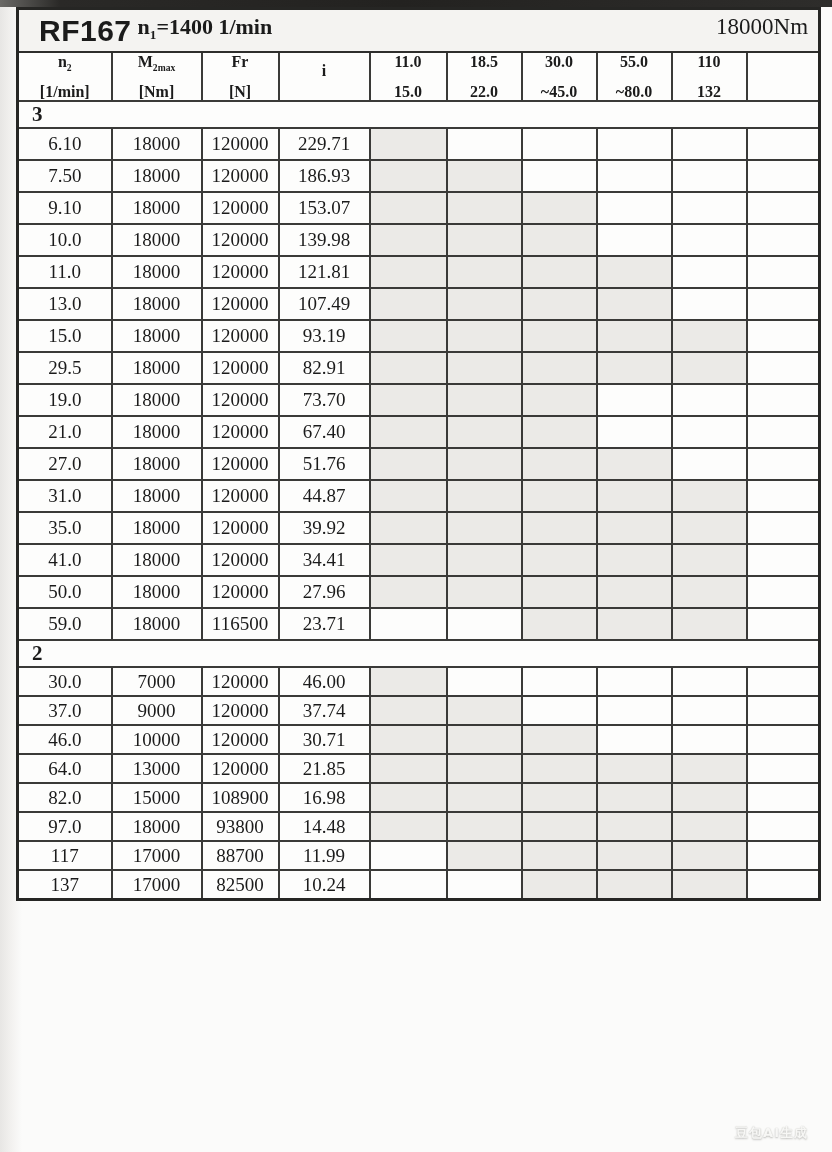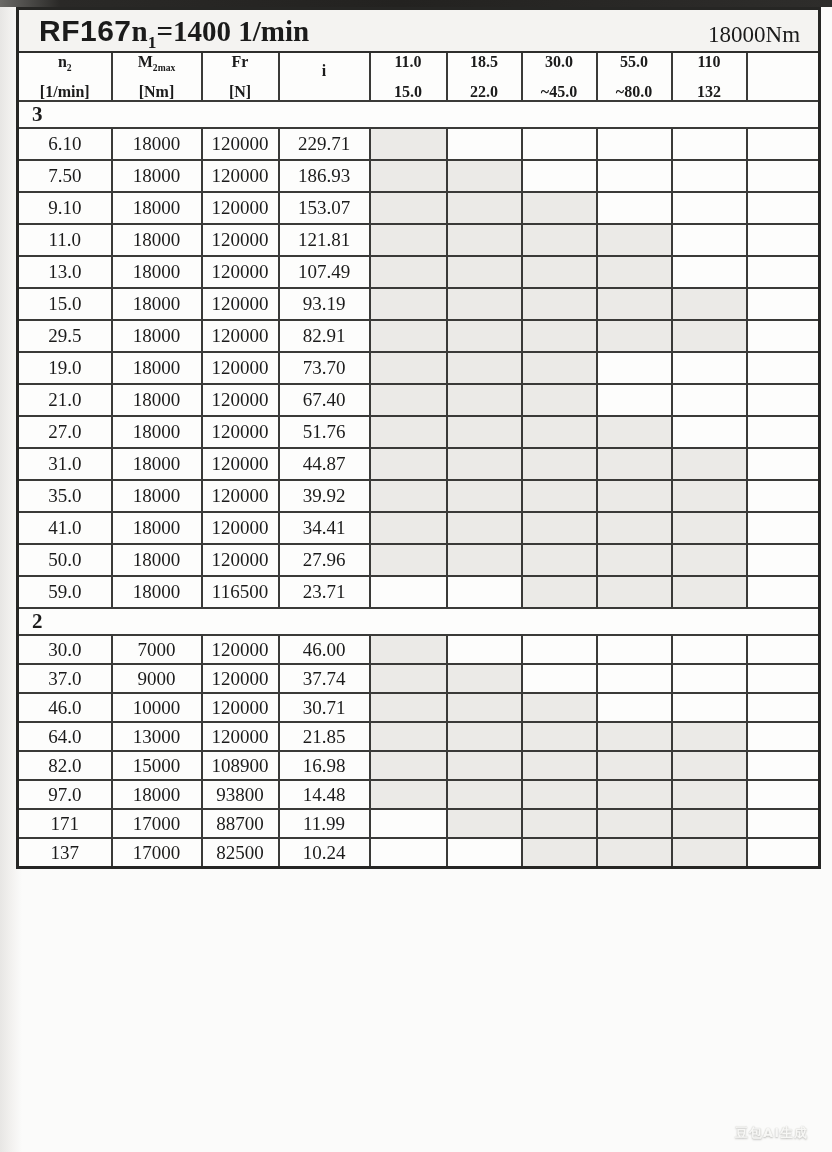--- a/index.html
+++ b/index.html
@@ -10,23 +10,23 @@
   }
   .top-band{position:absolute;top:0;left:0;width:832px;height:7px;
     background:linear-gradient(90deg,#6a6966 0px,#2a2927 60px,#232220 400px,#2e2d2b 832px);}
   table.sheet{
     position:absolute;left:16px;top:7px;border-collapse:collapse;table-layout:fixed;
     width:804px;border:3px solid #262624;background:#fdfdfc;
   }
   td,th{border:2px solid #3a3a38;padding:0;overflow:hidden;}
   
   .titlebar td{background:#f4f3f1;height:41px;border-bottom:2px solid #2e2e2c;}
-  .titlebar .wrap{display:flex;align-items:flex-end;padding:0 18px 0 20px;}
+  .titlebar .wrap{display:flex;align-items:flex-start;padding:0 10px 0 20px;}
   .model{font-family:"Liberation Sans","DejaVu Sans",sans-serif;font-weight:700;font-size:30px;letter-spacing:.5px;}
-  .n1{font-weight:700;font-size:29px;white-space:nowrap;}
+  .n1{font-weight:700;font-size:22px;margin-left:6px;white-space:nowrap;}
   .torque{font-weight:400;font-size:23px;margin-left:auto;white-space:nowrap;}
   sub{font-size:.6em;line-height:0;}
   .h-top,.h-bot{text-align:center;line-height:1.1;}
   .h-top{margin-bottom:12px;}
   .h-bot:empty{display:none;margin:0;}
   
   tr.group td{background:#fdfdfc;height:24px;font-size:21px;font-weight:700;text-align:left;padding-left:13px;}
   
   tr.s3 td{height:30px;}
   tr.s2 td{height:27px;}
@@ -145,20 +145,32 @@
           <td class="val">120000</td>
           <td class="val">153.07</td>
           <td class="pw shade"></td>
           <td class="pw shade"></td>
           <td class="pw shade"></td>
           <td class="pw"></td>
           <td class="pw"></td>
           <td class="pw"></td>
         </tr>
         <tr class="s3">
+          <td class="val">10.0</td>
+          <td class="val">18000</td>
+          <td class="val">120000</td>
+          <td class="val">139.98</td>
+          <td class="pw shade"></td>
+          <td class="pw shade"></td>
+          <td class="pw shade"></td>
+          <td class="pw"></td>
+          <td class="pw"></td>
+          <td class="pw"></td>
+        </tr>
+        <tr class="s3">
           <td class="val">11.0</td>
           <td class="val">18000</td>
           <td class="val">120000</td>
           <td class="val">121.81</td>
           <td class="pw shade"></td>
           <td class="pw shade"></td>
           <td class="pw shade"></td>
           <td class="pw shade"></td>
           <td class="pw"></td>
           <td class="pw"></td>
@@ -364,21 +376,21 @@
           <td class="val">93800</td>
           <td class="val">14.48</td>
           <td class="pw shade"></td>
           <td class="pw shade"></td>
           <td class="pw shade"></td>
           <td class="pw shade"></td>
           <td class="pw shade"></td>
           <td class="pw"></td>
         </tr>
         <tr class="s2">
-          <td class="val">171</td>
+          <td class="val">117</td>
           <td class="val">17000</td>
           <td class="val">88700</td>
           <td class="val">11.99</td>
           <td class="pw"></td>
           <td class="pw shade"></td>
           <td class="pw shade"></td>
           <td class="pw shade"></td>
           <td class="pw shade"></td>
           <td class="pw"></td>
         </tr>

